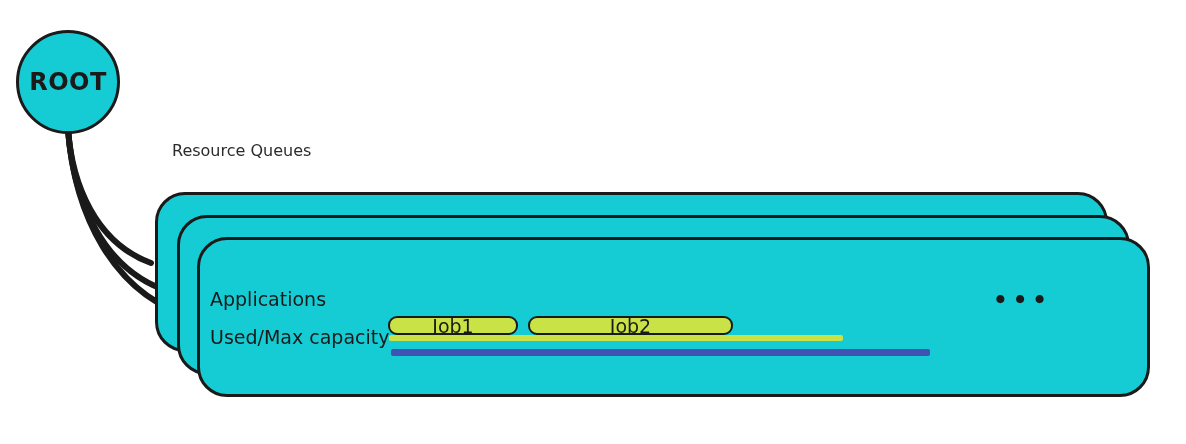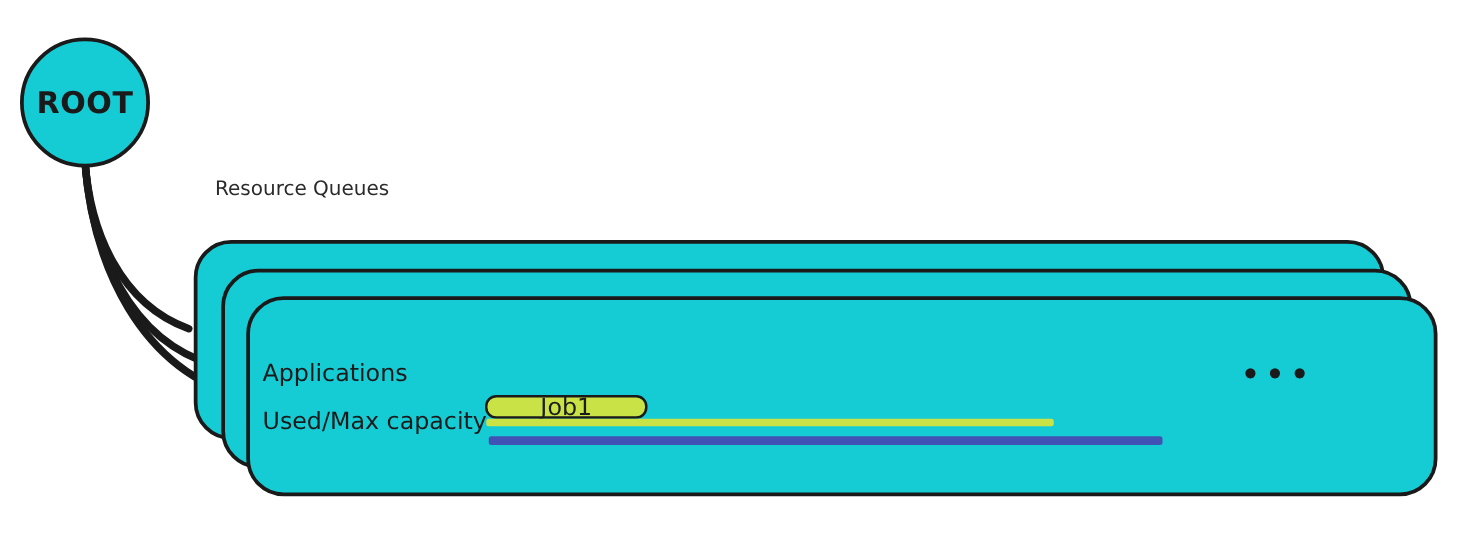--- a/index.html
+++ b/index.html
@@ -84,18 +84,21 @@
   <div class="abs card card-back"></div>
   <div class="abs card card-middle"></div>
   <div class="abs card card-front"></div>
 
   <div class="abs row-label applications-label">Applications</div>
   <div class="abs row-label capacity-label">Used/Max capacity</div>
 
   <div class="abs job solid job1">
     <span>Job1</span>
   </div>
+  <div class="abs job solid job2">
+    <span>Job2</span>
+  </div>
   <div class="abs ellipsis">•••</div>
 
   <div class="abs bar used-bar"></div>
   <div class="abs bar max-bar"></div>
 
 </div>
 
 </body></html>

